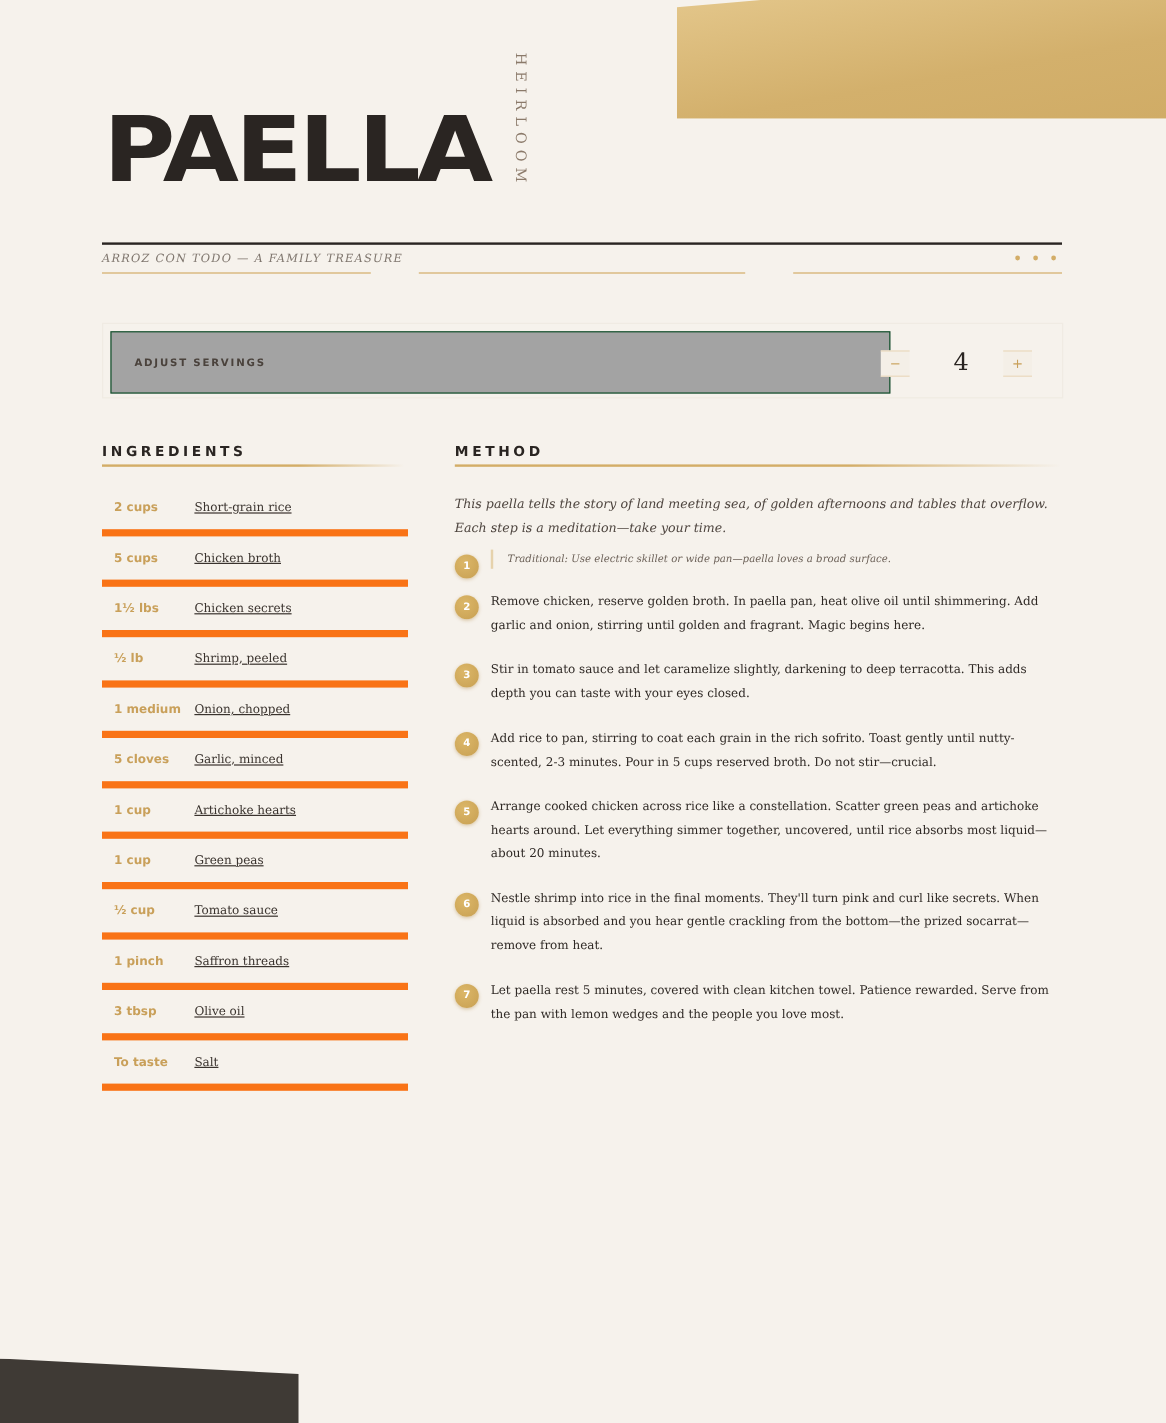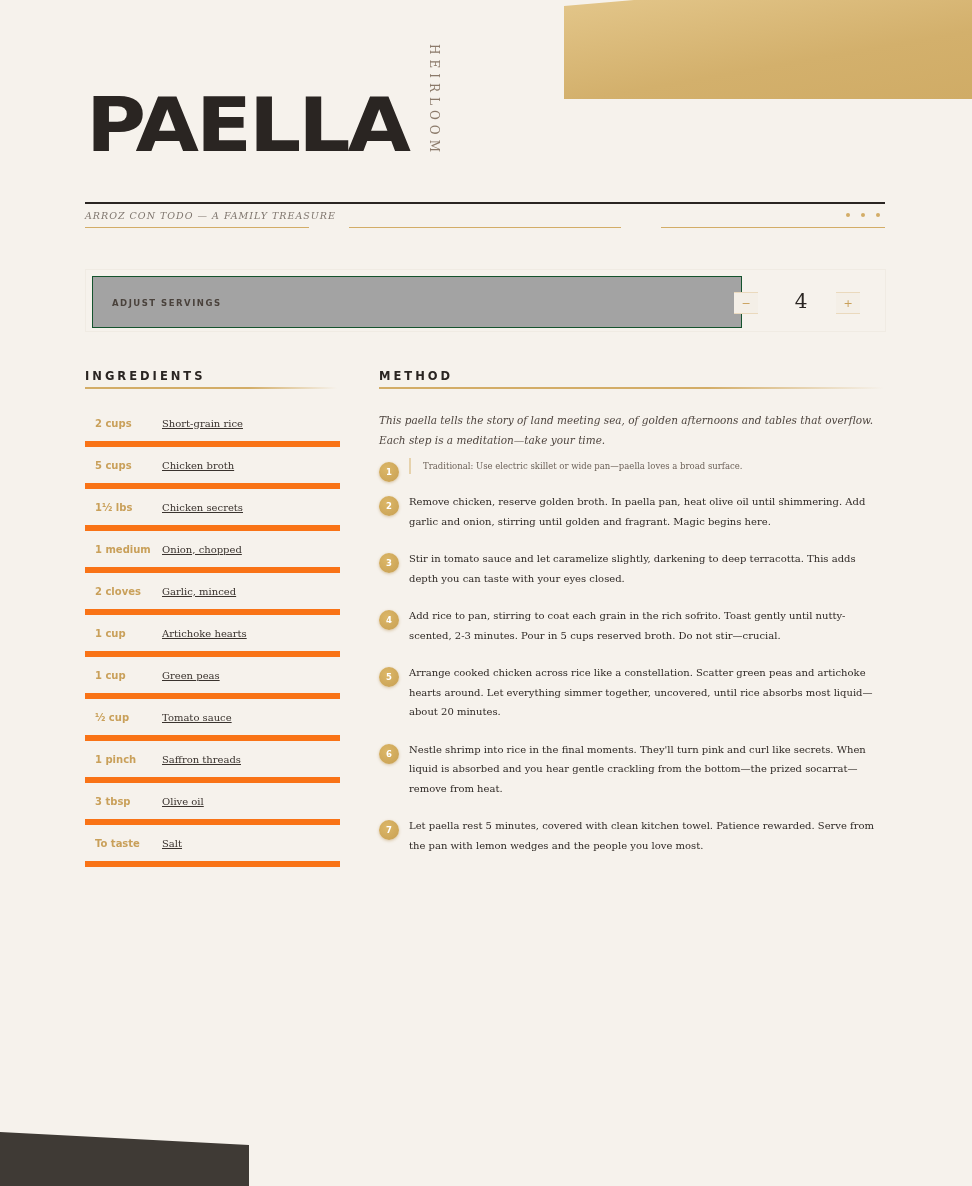--- a/index.html
+++ b/index.html
@@ -103,21 +103,21 @@
     box-shadow: 0 1px 3px rgba(180,140,70,0.45);
     color: #fff; font-family: "DejaVu Sans", sans-serif; font-weight: bold;
     font-size: 8.5px; display: flex; align-items: center; justify-content: center;
   }
   .step-text {
     font-family: "DejaVu Serif", serif; font-size: 10px; line-height: 19.5px; color: #2f2925;
   }
   .step-note {
     margin-top: 8px; margin-left: 0; padding-left: 12px;
     border-left: 2px solid #e6d2ac;
-    font-family: "DejaVu Serif", serif; 
+    font-family: "DejaVu Serif", serif; font-style: italic;
     font-size: 8.5px; line-height: 16px; color: #6d6259;
   }
 </style>
 </head>
 <body>
 
 <div class="gold-block"></div>
 <div class="dark-block"></div>
 
 <h1 class="title">PAELLA</h1>
@@ -152,25 +152,29 @@
     </div>
   <div class="ing-row">
       <span class="ing-qty">5 cups</span>
       <span class="ing-name">Chicken broth</span>
     </div>
   <div class="ing-row">
       <span class="ing-qty">1½ lbs</span>
       <span class="ing-name">Chicken secrets</span>
     </div>
   <div class="ing-row">
+      <span class="ing-qty">½ lb</span>
+      <span class="ing-name">Shrimp, peeled</span>
+    </div>
+  <div class="ing-row">
       <span class="ing-qty">1 medium</span>
       <span class="ing-name">Onion, chopped</span>
     </div>
   <div class="ing-row">
-      <span class="ing-qty">2 cloves</span>
+      <span class="ing-qty">5 cloves</span>
       <span class="ing-name">Garlic, minced</span>
     </div>
   <div class="ing-row">
       <span class="ing-qty">1 cup</span>
       <span class="ing-name">Artichoke hearts</span>
     </div>
   <div class="ing-row">
       <span class="ing-qty">1 cup</span>
       <span class="ing-name">Green peas</span>
     </div>

